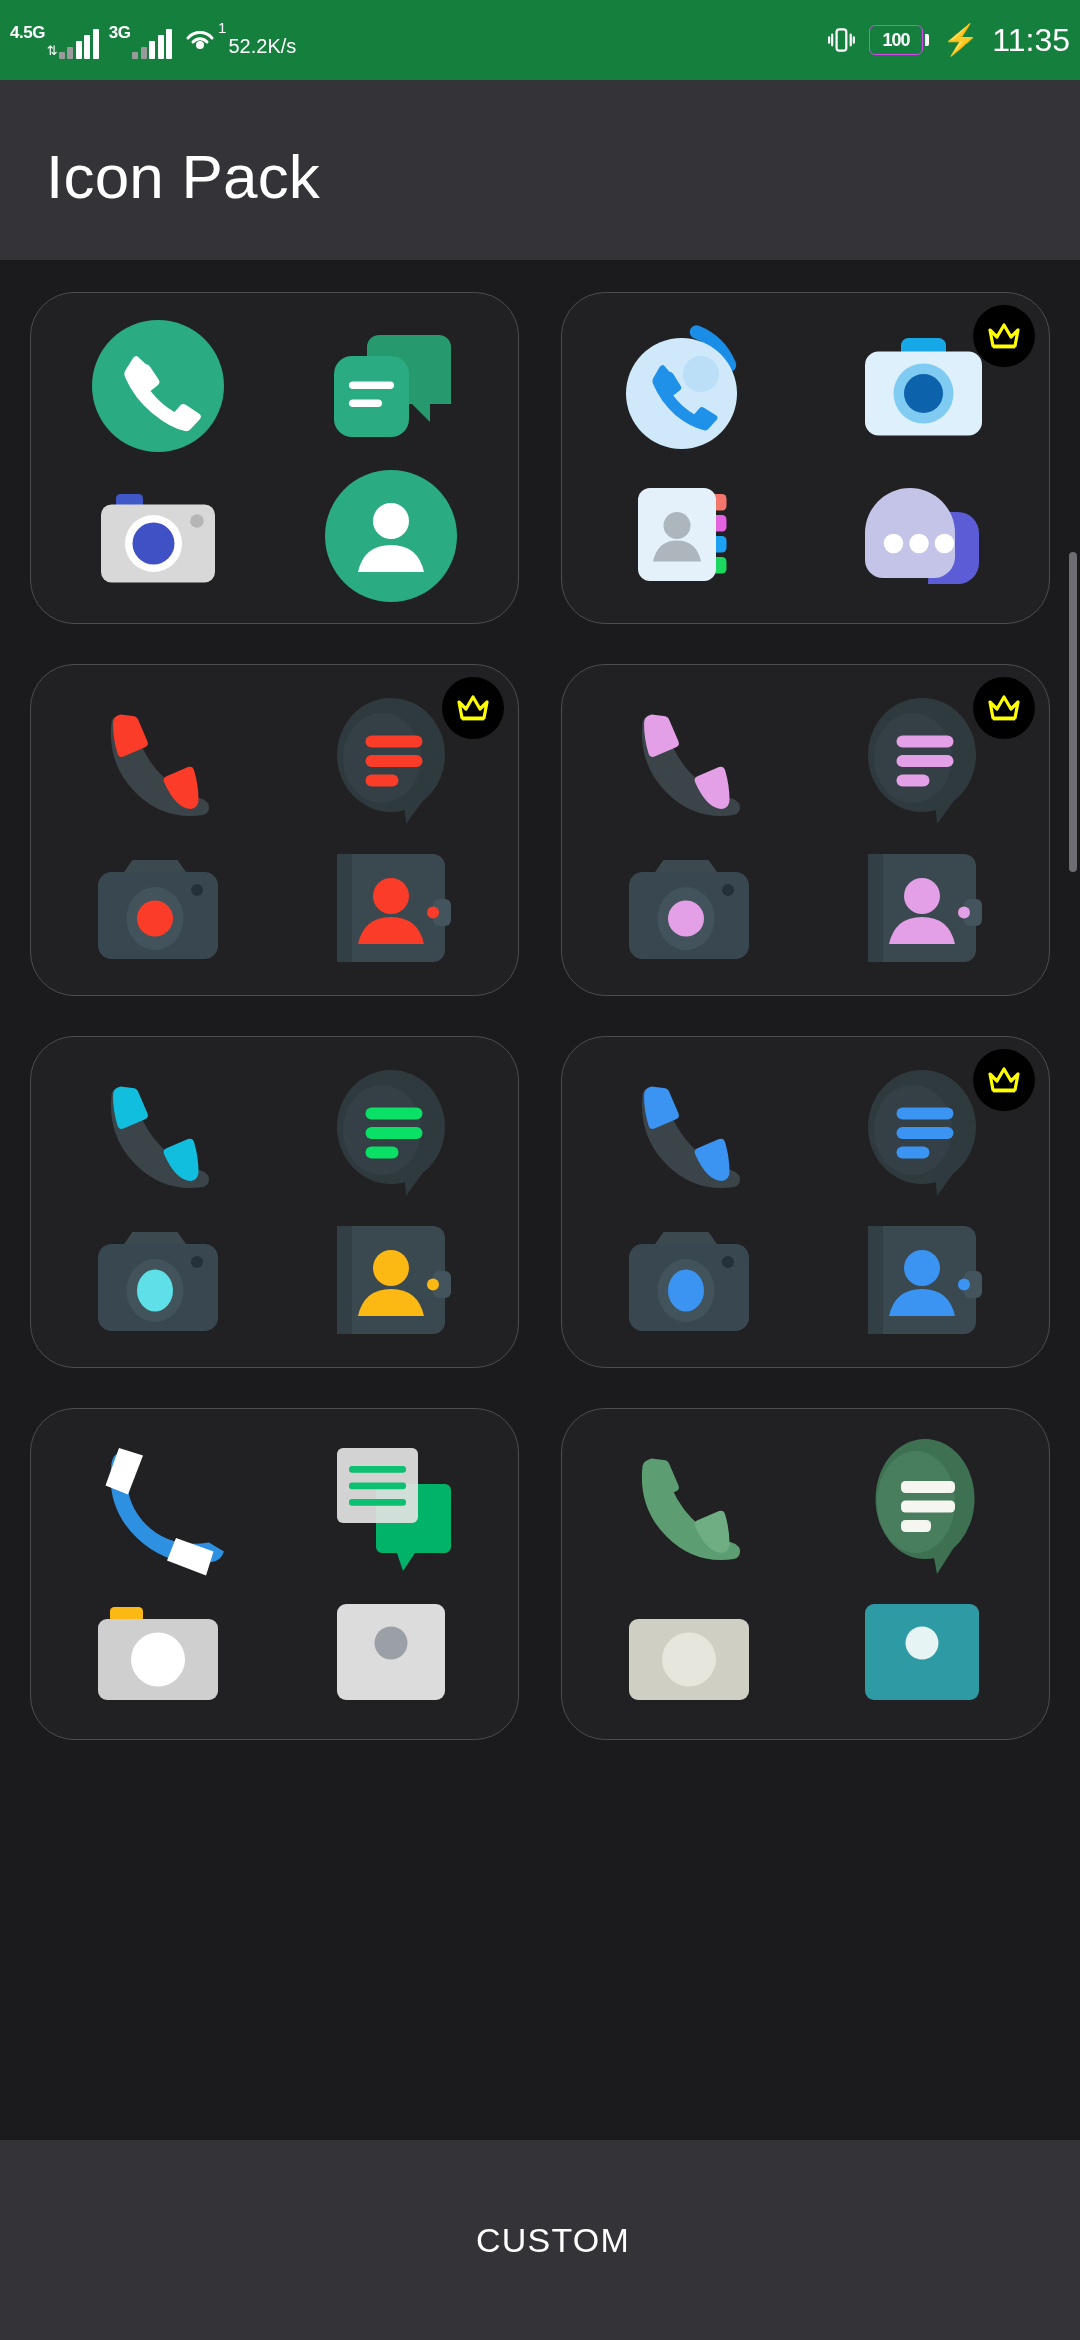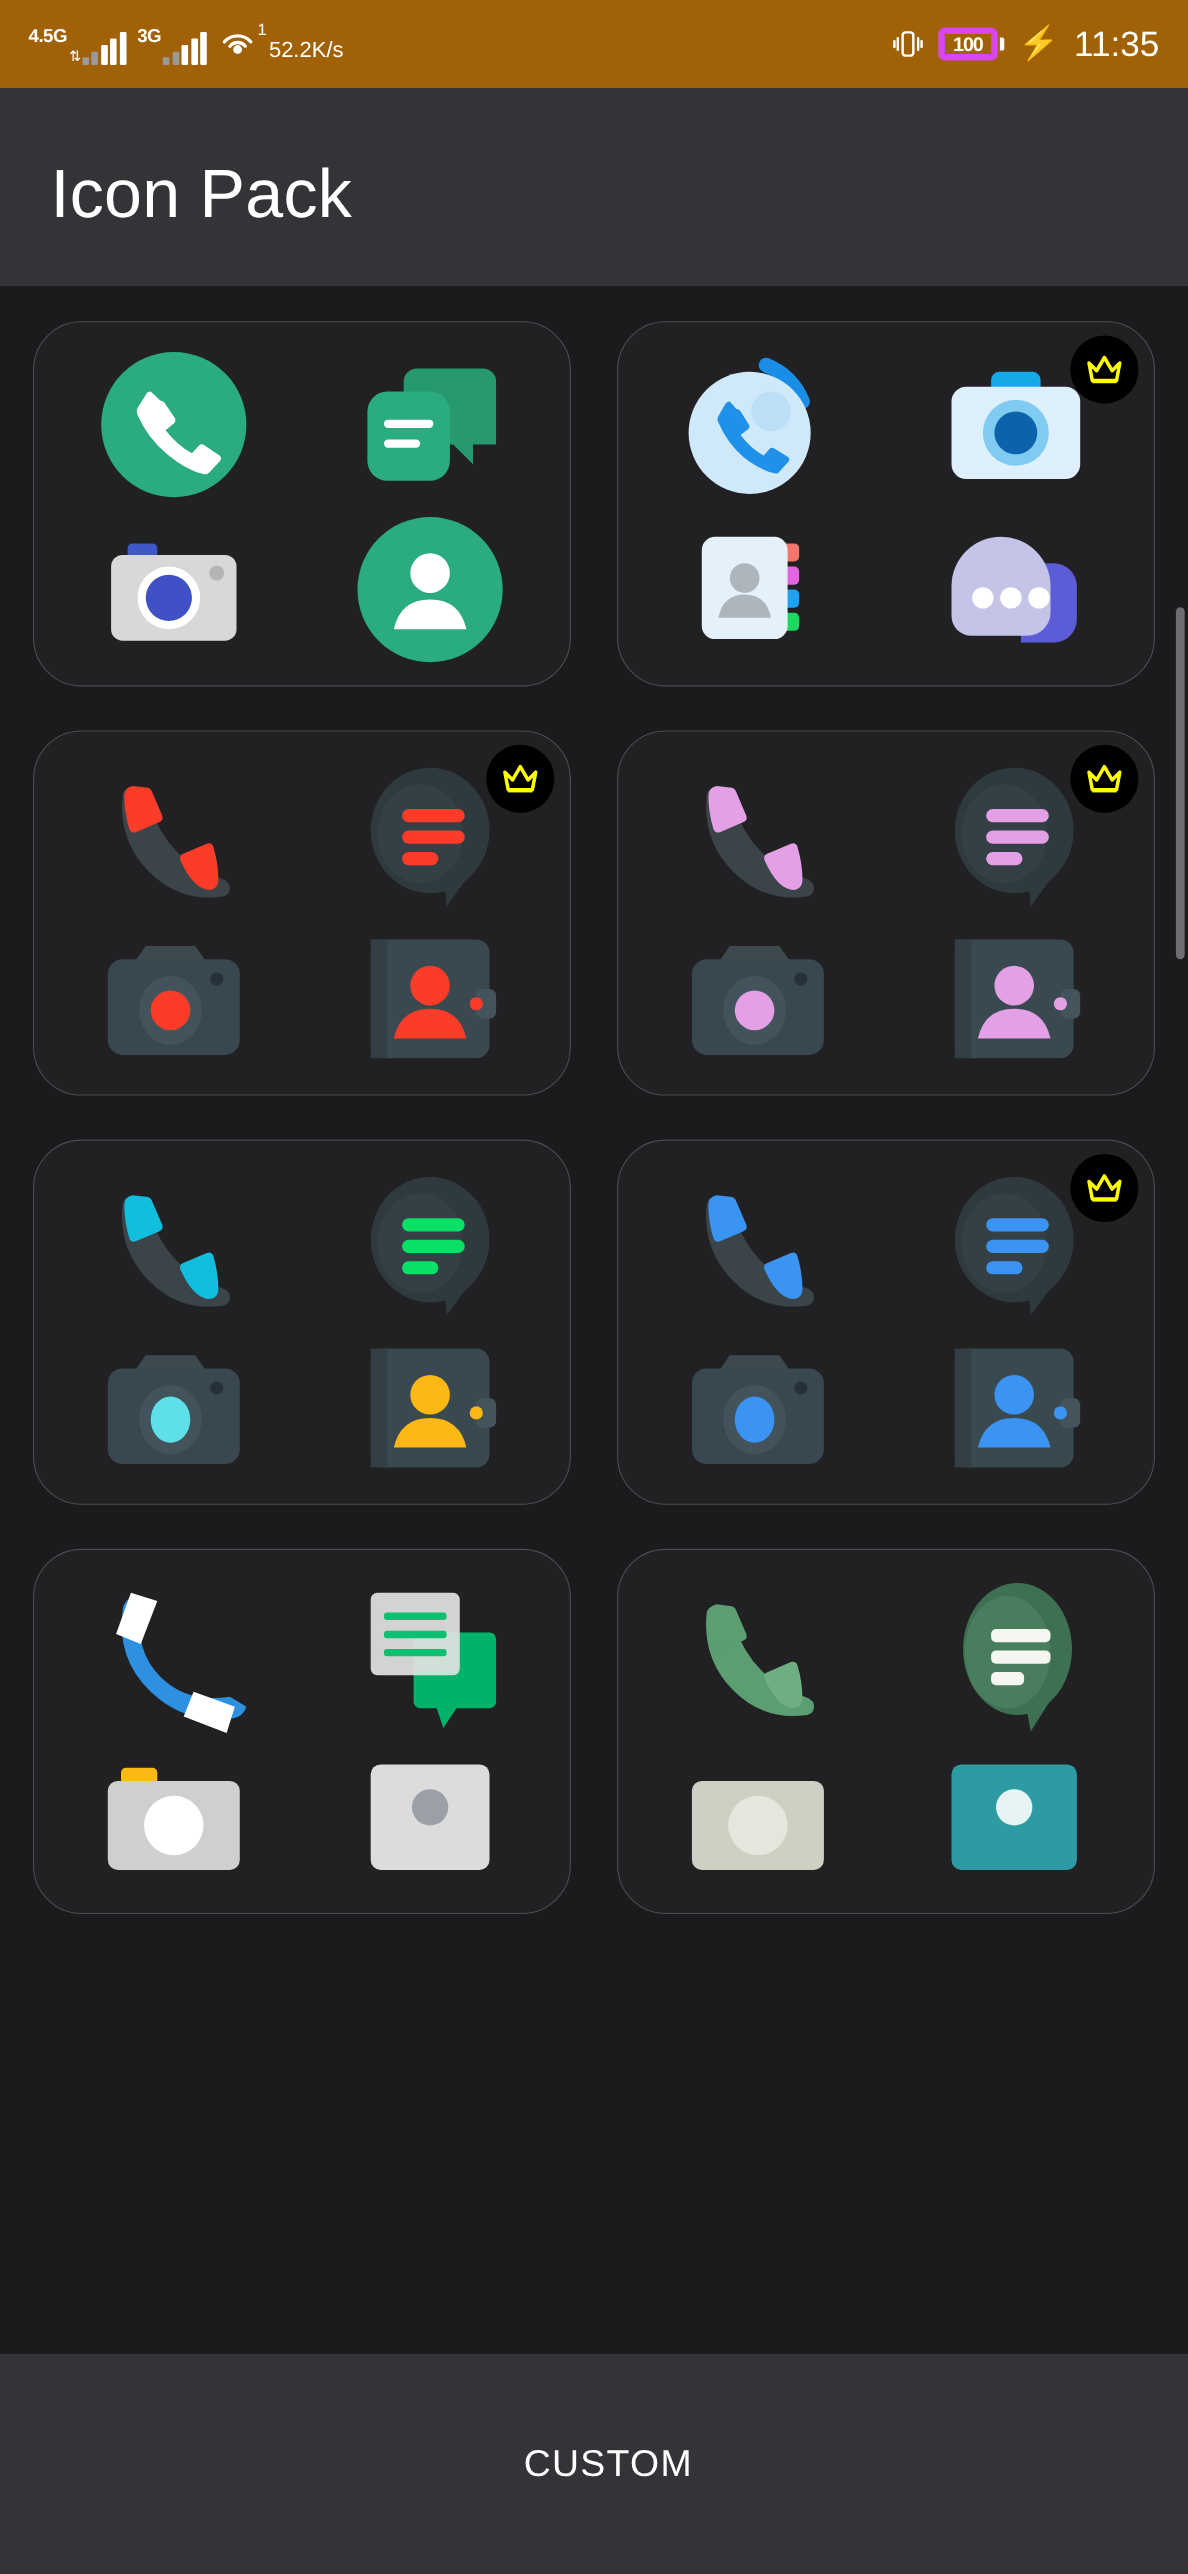--- a/index.html
+++ b/index.html
@@ -7,22 +7,22 @@
     width: 1080px; height: 2340px;
     background: #1b1b1d;
     font-family: "Liberation Sans", sans-serif;
     overflow: hidden;
   }
   body { position: relative; }
 
   
   .statusbar{
     position:absolute; top:0; left:0; width:1080px; height:80px;
-    background:#a16207; color:#fff; display:flex; align-items:center;
-    padding:0 26px;
+    background:#15803d; color:#fff; display:flex; align-items:center;
+    padding:0 10px;
   }
   .sb-left{ display:flex; align-items:flex-end; gap:10px; }
   .sb-right{ margin-left:auto; display:flex; align-items:center; gap:13px; }
 
   .net-grp{ display:flex; align-items:flex-end; position:relative; }
   .net-label{ font-size:17px; line-height:1; font-weight:700; letter-spacing:-0.5px;
               margin-bottom:18px; margin-right:2px;}
   .bars{ display:flex; align-items:flex-end; gap:2.5px; height:30px; }
   .bars i{ display:block; width:6px; background:#fff; border-radius:1px; }
   .bars i:nth-child(1){ height:7px; }
@@ -36,21 +36,21 @@
 
   .hotspot{ position:relative; width:36px; height:36px; margin-bottom:2px;}
   .hotspot svg{ display:block; }
   .hotspot sup{ position:absolute; right:-8px; top:-2px; font-size:15px;}
 
   .speed{ font-size:20px; line-height:21px; text-align:center; margin-bottom:0px;
           font-weight:400;}
 
   .vib svg{ display:block; }
   .batt{ display:flex; align-items:center; }
-  .batt-body{ width:54px; height:30px; border:6px solid #d946ef; border-radius:6px;
+  .batt-body{ width:54px; height:30px; border:1px solid #d946ef; border-radius:6px;
               display:flex; align-items:center; justify-content:center; }
   .batt-num{ font-size:18px; font-weight:700; letter-spacing:-1px; }
   .batt-cap{ width:4px;height:12px;background:#fff;border-radius:0 2px 2px 0;margin-left:2px;}
   .bolt{ font-size:30px; line-height:30px; }
   .clock{ font-size:32px; letter-spacing:0px; }
 
   
   .appbar{
     position:absolute; top:80px; left:0; width:1080px; height:180px;
     background:#343438; display:flex; align-items:flex-end;

